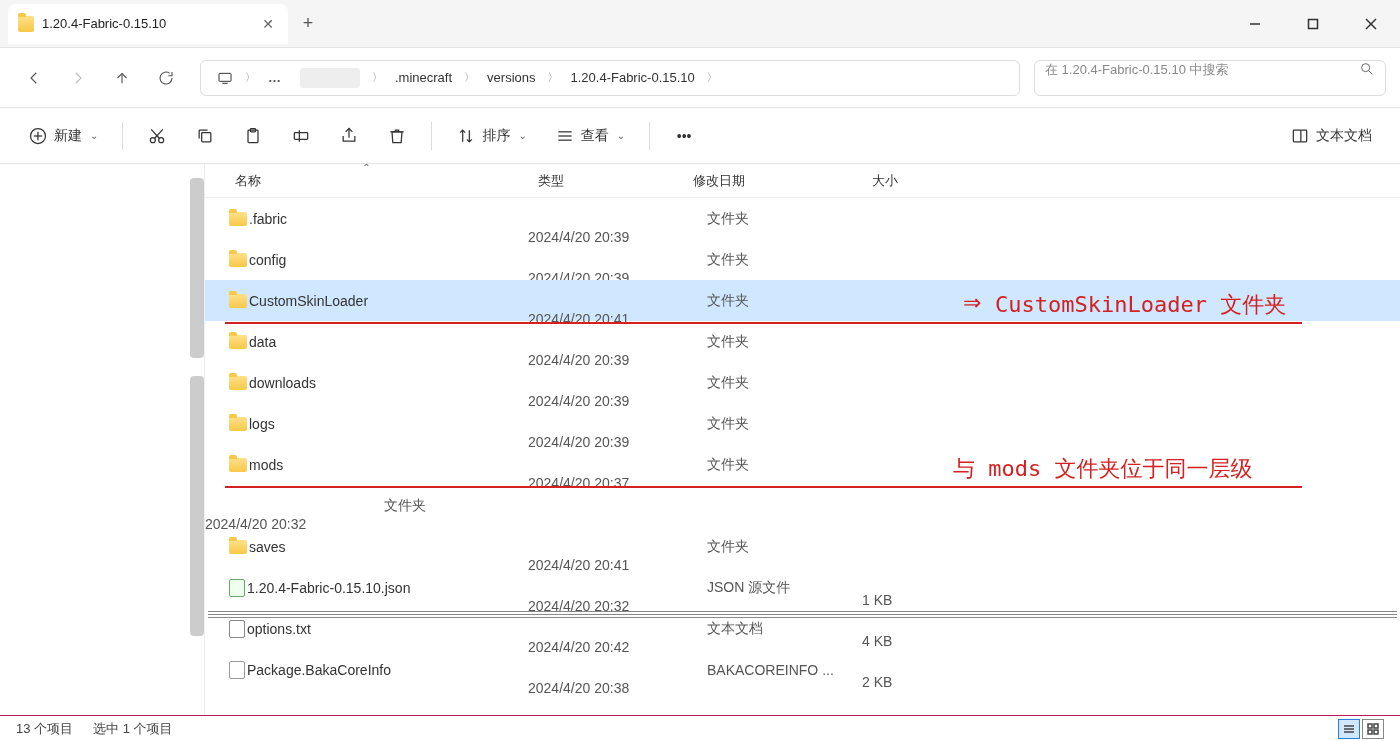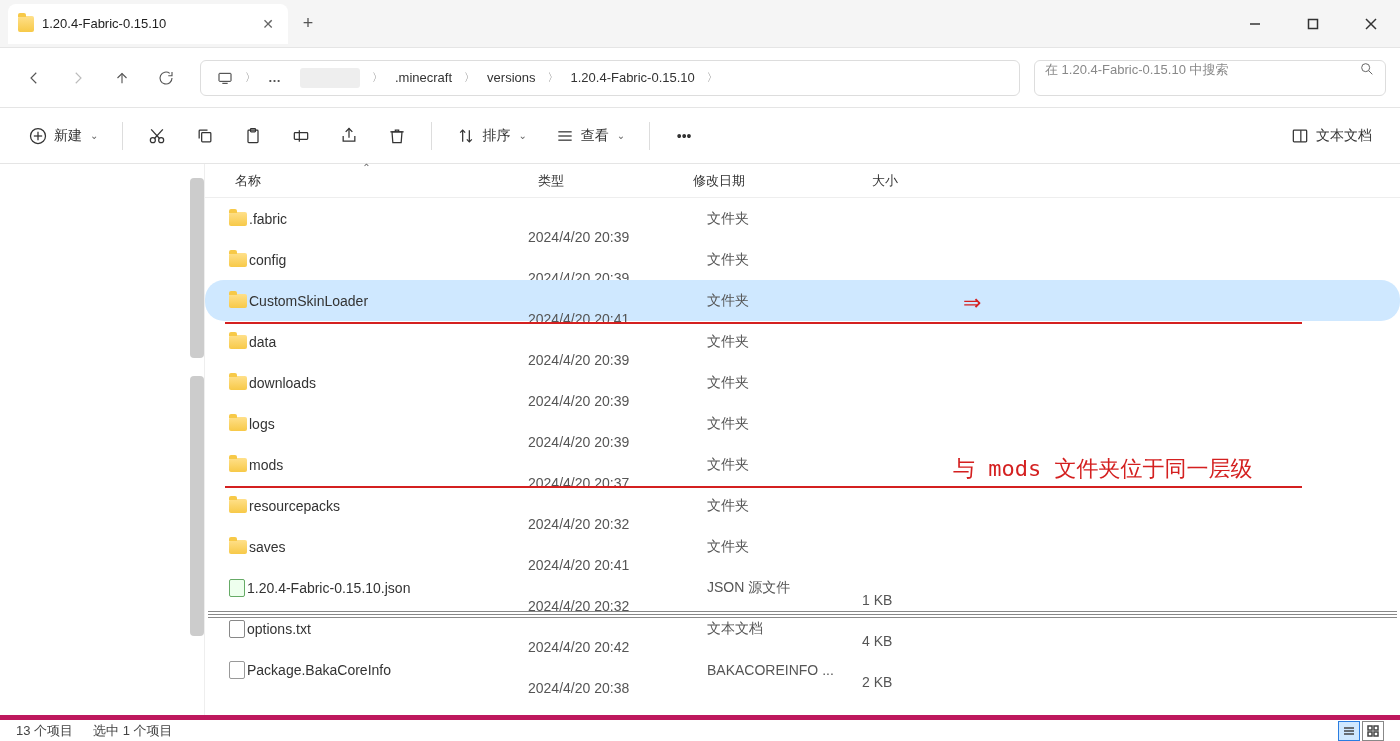--- a/index.html
+++ b/index.html
@@ -48,40 +48,40 @@
 .col-headers { height: 34px; display: flex; align-items: center; border-bottom: 1px solid #eee; font-size: 13px; color: #333; }
 .col { padding: 0 10px; display: flex; align-items: center; height: 100%; position: relative; }
 .col-name { width: 323px; padding-left: 30px; }
 .col-name .sort-ind { position: absolute; top: -2px; left: 50%; transform: translateX(-50%); font-size: 10px; color: #666; }
 .col-date { width: 179px; }
 .col-type { width: 155px; }
 .col-size { width: 100px; }
 
 .rows { }
 .row { height: 41px; display: flex; align-items: center; font-size: 14px; color: #333; cursor: pointer; position: relative; }
-.row.selected { background: #cfe8ff; border-radius: 19px; }
+.row.selected { background: #cfe8ff; }
 .row .c-name { width: 323px; padding-left: 24px; display: flex; align-items: center; gap: 2px; }
 .row .c-date { width: 179px; color: #555; font-size: 14px; margin-top: 37px; }
 .row .c-type { width: 155px; color: #555; font-size: 14px; }
 .row .c-size { width: 100px; color: #555; font-size: 14px; text-align: left; margin-top: 24px; }
 
 .icon-folder { width: 18px; height: 14px; background: linear-gradient(#ffe08a,#f7c948); border-radius: 2px; position: relative; }
 .icon-folder::before { content: ""; position: absolute; top: -3px; left: 0; width: 8px; height: 4px; background: #f7c948; border-radius: 2px 2px 0 0; }
 .icon-file { width: 16px; height: 18px; border: 1px solid #999; border-radius: 2px; background: #fff; position: relative; }
 .icon-json { width: 16px; height: 18px; border: 1px solid #6a6; border-radius: 2px; background: #efe; }
 .icon-txt { width: 16px; height: 18px; border: 1px solid #888; border-radius: 2px; background: #fff; }
 .icon-txt::after { content: ""; position: absolute; top: 3px; left: 3px; right: 3px; height: 1px; background: #888; box-shadow: 0 3px 0 #888, 0 6px 0 #888; }
 
 
 .anno { position: absolute; color: #d42020; font-size: 22px; font-family: "SimSun", monospace; pointer-events: none; }
 .anno-line { position: absolute; height: 2px; background: #d42020; pointer-events: none; }
 .anno-arrow { font-size: 22px; color: #d42020; position: absolute; pointer-events: none; }
 
 
-.statusbar { position: absolute; bottom: 0; left: 0; right: 0; height: 26px; display: flex; align-items: center; padding: 0 16px; font-size: 13px; color: #444; gap: 20px; border-top: 5px solid #be185d; }
+.statusbar { position: absolute; bottom: 0; left: 0; right: 0; height: 26px; display: flex; align-items: center; padding: 0 16px; font-size: 13px; color: #444; gap: 20px; border-top: 1px solid #be185d; }
 .view-toggles { margin-left: auto; display: flex; gap: 2px; }
 .vt { width: 22px; height: 20px; border: 1px solid #888; display: flex; align-items: center; justify-content: center; font-size: 11px; }
 .vt.active { background: #cfe8ff; border-color: #2a7de1; }
 
 svg { stroke: currentColor; fill: none; stroke-width: 1.5; }
 </style>
 </head>
 <body>
 
 <div class="titlebar">
@@ -346,24 +346,20 @@
         <div class="row">
           <div class="c-name">
             <span class="icon-folder"></span>
             <span>mods</span>
           </div>
           <div class="c-date">2024/4/20 20:37</div>
           <div class="c-type">文件夹</div>
           <div class="c-size"></div>
         </div>
         <div class="row">
-          <div class="c-name">
-            <span class="icon-folder"></span>
-            <span>resourcepacks</span>
-          </div>
           <div class="c-date">2024/4/20 20:32</div>
           <div class="c-type">文件夹</div>
           <div class="c-size"></div>
         </div>
         <div class="row">
           <div class="c-name">
             <span class="icon-folder"></span>
             <span>saves</span>
           </div>
           <div class="c-date">2024/4/20 20:41</div>
@@ -394,20 +390,21 @@
             <span>Package.BakaCoreInfo</span>
           </div>
           <div class="c-date">2024/4/20 20:38</div>
           <div class="c-type">BAKACOREINFO ...</div>
           <div class="c-size">2 KB</div>
         </div>
       </div>
 
     <div class="anno-line" style="left:20px; top:158px; width:1077px;"></div>
     <div class="anno-arrow" style="left:758px; top:126px;">⇒</div>
+    <div class="anno" style="left:790px; top:126px;">CustomSkinLoader 文件夹</div>
     <div class="anno-line" style="left:20px; top:322px; width:1077px;"></div>
     <div class="anno" style="left:748px; top:290px;">与 mods 文件夹位于同一层级</div>
   </div>
 </div>
 
 <div class="statusbar">
   <span>13 个项目</span>
   <span>选中 1 个项目</span>
   <div class="view-toggles">
     <div class="vt active">

